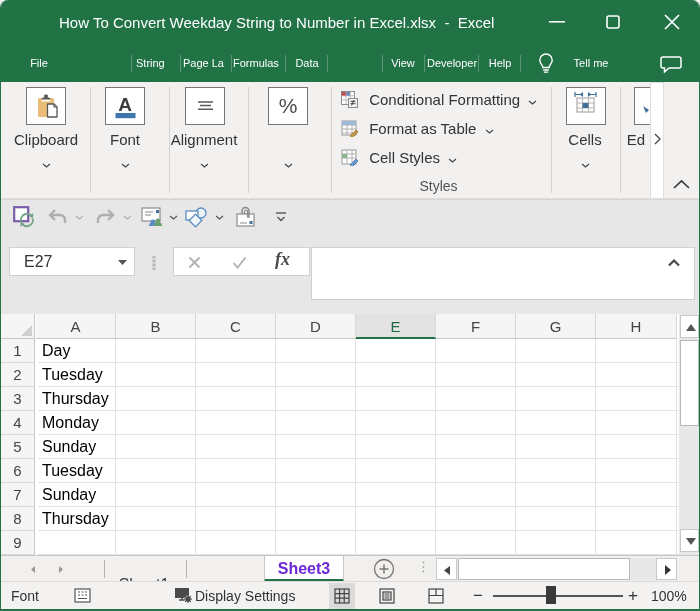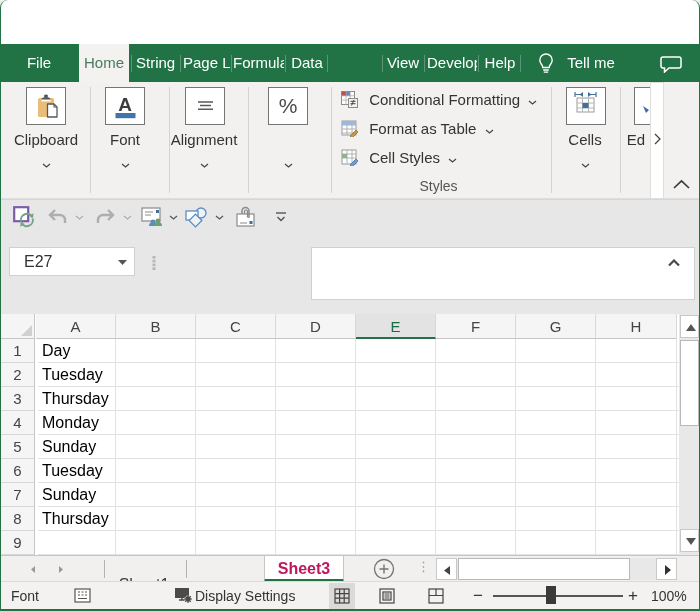--- a/index.html
+++ b/index.html
@@ -3,21 +3,21 @@
 <meta charset="utf-8">
 <style>
   * { margin:0; padding:0; box-sizing:border-box; }
   html,body { width:700px; height:611px; background:#f0f0f0; font-family:"Liberation Sans",sans-serif; overflow:hidden; }
   .win { position:absolute; left:0; top:0; width:700px; height:611px; border-radius:8px 8px 0 0; overflow:hidden; background:#fff; border-left:1.5px solid #217346; border-right:1.5px solid #217346; border-bottom:2px solid #217346; }
   .abs { position:absolute; }
   
   .title { left:0; top:0; width:700px; height:44px; background:#217346; color:#fff; }
   .title .txt { position:absolute; left:58px; top:14px; font-size:15px; color:#fff; }
   
-  .menu { left:0; top:44px; width:700px; height:38px; background:#217346; color:#fff; font-size:15px; }
+  .menu { left:0; top:44px; width:700px; height:38px; background:#217346; color:#fff; font-size:11px; }
   .mi { position:absolute; top:0; height:38px; line-height:38px; text-align:center; white-space:nowrap; overflow:hidden; }
   .msep { position:absolute; top:11px; height:17px; width:1px; background:#5b9479; }
   .home { background:#f3f2f1; color:#4a7a5f; }
   
   .ribbon { left:0; top:82px; width:700px; height:117px; background:#f3f1f0; border-bottom:1px solid #e0dedd; }
   .gbox { position:absolute; top:5px; width:40px; height:38px; background:#fff; border:1.2px solid #757575; }
   .glabel { position:absolute; top:49px; font-size:15px; color:#333; width:110px; text-align:center; }
   .gchev { position:absolute; top:72px; width:110px; text-align:center; }
   .gsep { position:absolute; top:5px; height:106px; width:1px; background:#d5d3d1; }
   .srow { position:absolute; left:340px; height:18px; font-size:15px; color:#333; white-space:nowrap; }
@@ -40,24 +40,35 @@
   
   .tabs { left:0; top:555px; width:700px; height:26px; background:#f1f0ef; border-top:1px solid #c6c6c6; font-size:16px; }
   .tab { position:absolute; top:0; height:26px; line-height:25px; color:#3a3a3a; }
   
   .status { left:0; top:581px; width:700px; height:28px; background:#f3f2f1; border-top:1px solid #dcdad8; font-size:14px; color:#333; }
 </style>
 </head>
 <body>
 <div class="win">
 
+  <div class="abs title">
+    <div class="txt">How To Convert Weekday String to Number in Excel.xlsx&nbsp;&nbsp;-&nbsp;&nbsp;Excel</div>
+    <svg class="abs" style="left:548px;top:21px" width="16" height="2">
+        <rect width="16" height="1.6" fill="#fff"></rect>
+      </svg>
+    <svg class="abs" style="left:605px;top:15px" width="14" height="14">
+        <rect x="1" y="1" width="12" height="12" fill="none" stroke="#fff" stroke-width="1.6" rx="2"></rect>
+      </svg>
+    <svg class="abs" style="left:663px;top:14px" width="16" height="16">
+        <path d="M1 1 L15 15 M15 1 L1 15" stroke="#fff" stroke-width="1.7"></path>
+      </svg>
+  </div>
 
   <div class="abs menu">
     <div class="mi" style="left:16px;width:44px;">File</div>
-    <div class="mi home" style="left:78px;width:50px;">Home</div>
     <div class="mi" style="left:135px;width:44px;text-align:left;">String</div>
     <div class="mi" style="left:182px;width:47px;text-align:left;">Page La</div>
     <div class="mi" style="left:232px;width:51px;text-align:left;">Formulas</div>
     <div class="mi" style="left:286px;width:40px;">Data</div>
     <div class="mi" style="left:382px;width:40px;">View</div>
     <div class="mi" style="left:426px;width:50px;text-align:left;">Developer</div>
     <div class="mi" style="left:479px;width:40px;">Help</div>
     <div class="msep" style="left:130px"></div>
     <div class="msep" style="left:179px"></div>
     <div class="msep" style="left:230px"></div>
@@ -255,20 +266,29 @@
       <svg class="abs" style="left:108px;top:12px" width="9" height="5" viewBox="0 0 9 5">
           <path d="M0 0 h9 l-4.5 5z" fill="#555"></path>
         </svg>
     </div>
     <svg class="abs" style="left:151px;top:21px" width="4" height="14" viewBox="0 0 4 14">
         <rect x="0.5" y="0" width="3" height="2.6" fill="#b8b6b4"></rect>
         <rect x="0.5" y="3.8" width="3" height="2.6" fill="#b8b6b4"></rect>
         <rect x="0.5" y="7.6" width="3" height="2.6" fill="#b8b6b4"></rect>
         <rect x="0.5" y="11.4" width="3" height="2.6" fill="#b8b6b4"></rect>
       </svg>
+    <div class="fxbox">
+      <svg class="abs" style="left:14px;top:8px" width="13" height="13" viewBox="0 0 13 13">
+          <path d="M1.5 1.5 L11.5 11.5 M11.5 1.5 L1.5 11.5" stroke="#b3b1af" stroke-width="1.8"></path>
+        </svg>
+      <svg class="abs" style="left:58px;top:8px" width="15" height="13" viewBox="0 0 15 13">
+          <path d="M1.5 7 l4 4.5 L13.5 1.5" fill="none" stroke="#b3b1af" stroke-width="1.8"></path>
+        </svg>
+      <div class="abs" style="left:101px;top:1px;font-size:18px;font-style:italic;font-weight:bold;font-family:'Liberation Serif',serif;color:#4a4a4a;">fx</div>
+    </div>
     <div class="finput">
       <svg class="abs" style="left:356px;top:11px" width="12" height="8" viewBox="0 0 12 8">
           <path d="M1 6.5 L6 1.5 L11 6.5" fill="none" stroke="#4a4a4a" stroke-width="2.2"></path>
         </svg>
     </div>
   </div>
 
   <div class="abs grid">
 
     <div class="abs" style="left:0;top:0;width:34px;height:25px;background:#f5f5f5;border-right:1px solid #c6c6c6;border-bottom:1px solid #c6c6c6;">
@@ -348,21 +368,21 @@
   <div class="abs tabs">
     <svg class="abs" style="left:28px;top:9px" width="8" height="9" viewBox="0 0 8 9">
         <path d="M6 1 L2 4.5 L6 8z" fill="#9a9894"></path>
       </svg>
     <svg class="abs" style="left:56px;top:9px" width="8" height="9" viewBox="0 0 8 9">
         <path d="M2 1 L6 4.5 L2 8z" fill="#9a9894"></path>
       </svg>
     <div class="abs" style="left:103px;top:4px;width:1px;height:18px;background:#b5b3b1;"></div>
     <div class="tab" style="left:104px;width:78px;text-align:center;margin-top:16px;">Sheet1</div>
     <div class="abs" style="left:185px;top:4px;width:1px;height:18px;background:#b5b3b1;"></div>
-    <div class="tab" style="left:263px;width:80px;text-align:center;background:#fff;color:#be185d;font-weight:bold;border-bottom:3px solid #217346;border-left:1px solid #c6c6c6;border-right:1px solid #c6c6c6;">Sheet3</div>
+    <div class="tab" style="left:263px;width:80px;text-align:center;background:#fff;color:#6d28d9;font-weight:bold;border-bottom:3px solid #217346;border-left:1px solid #c6c6c6;border-right:1px solid #c6c6c6;">Sheet3</div>
     <svg class="abs" style="left:372px;top:2px" width="22" height="22" viewBox="0 0 22 22">
       <circle cx="11" cy="11" r="9.5" fill="none" stroke="#767472" stroke-width="1.3"></circle>
       <path d="M11 6.5 v9 M6.5 11 h9" stroke="#767472" stroke-width="1.4"></path>
     </svg>
     <div class="abs" style="left:416px;top:3px;color:#9a9894;font-size:13px;">⋮</div>
     <div class="abs" style="left:435px;top:2px;width:241px;height:22px;background:#e8e8e8;">
       <div class="sbtn" style="left:0;top:0;width:21px;height:22px;">
           <svg style="position:absolute;left:7px;top:7px" width="6" height="9" viewBox="0 0 6 9">
             <path d="M6 0 L0 4.5 L6 9z" fill="#444"></path>
           </svg>

